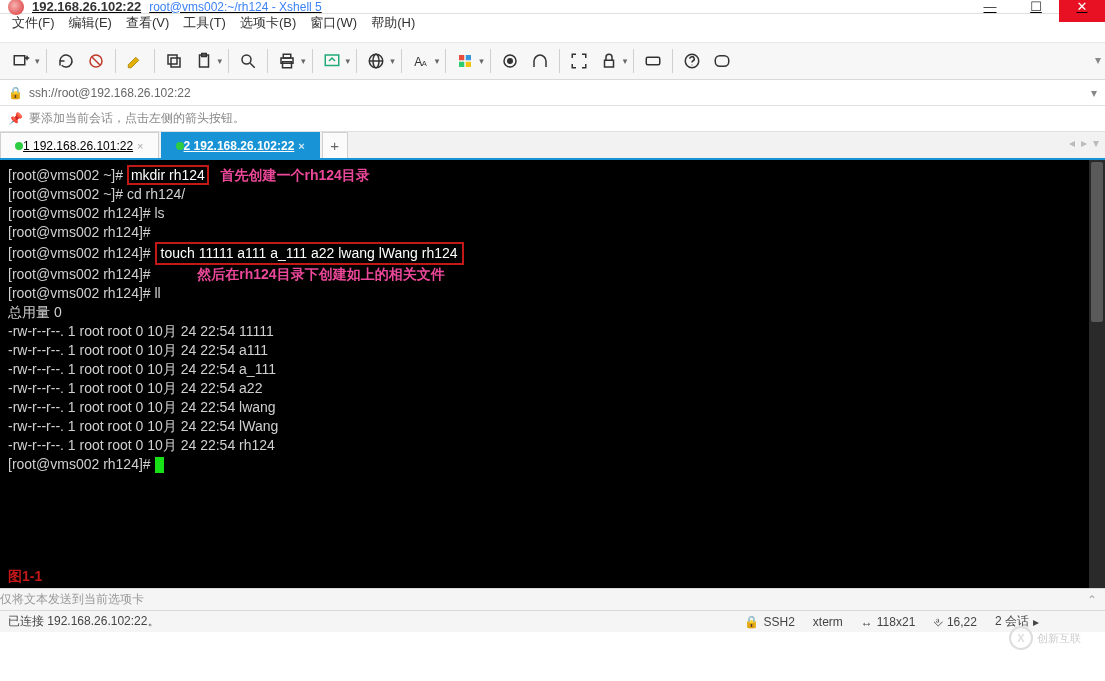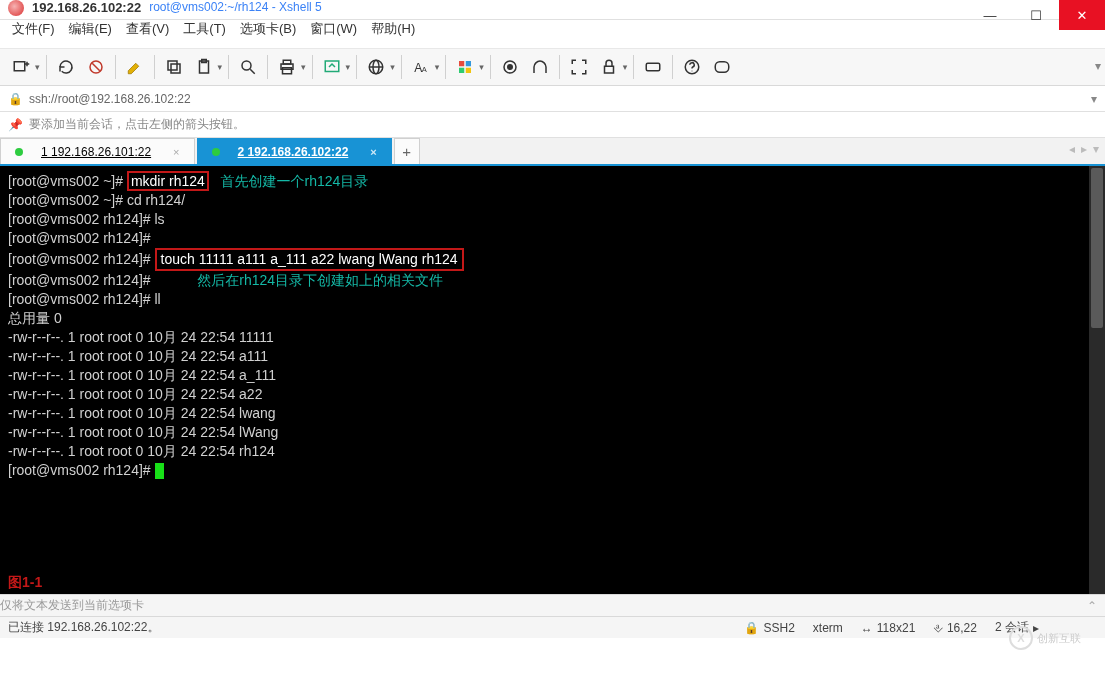--- a/index.html
+++ b/index.html
@@ -1,52 +1,52 @@
 <!DOCTYPE html>
 <html><head>
 <meta charset="utf-8">
 <style>
 * { margin:0; padding:0; box-sizing:border-box; font-family:"Microsoft YaHei","SimSun",Arial,sans-serif; }
 html,body{width:1105px;height:681px;overflow:hidden;background:#fff;}
-.titlebar{height:20px;background:#fff;display:flex;padding:0 0 0 8px;border-bottom:1px solid #e0e0e0;}
+.titlebar{height:14px;background:#fff;display:flex;align-items:center;padding:0 0 0 8px;border-bottom:1px solid #e0e0e0;text-decoration:underline;}
 .app-icon{width:16px;height:16px;border-radius:50%;background:radial-gradient(circle at 40% 40%,#f7b2b2,#d93030);margin-right:8px;}
 .titlebar-title{font-size:13px;font-weight:bold;color:#333;}
 .titlebar-sub{font-size:12px;color:#3b82f6;margin-left:8px;}
 .win-controls{margin-left:auto;display:flex;}
 .win-btn{width:46px;height:30px;display:flex;align-items:center;justify-content:center;font-size:13px;color:#333;}
 .win-btn.close{background:#e81123;color:#fff;}
 .menubar{height:28px;display:flex;align-items:flex-start;padding:0 12px;gap:14px;font-size:13px;color:#333;background:#fff;}
 .menubar span{cursor:default;}
 .toolbar{height:38px;background:#f7f7f7;border-top:1px solid #e8e8e8;border-bottom:1px solid #d9d9d9;display:flex;align-items:center;padding:0 8px;gap:4px;position:relative;}
 .tbtn{width:26px;height:26px;display:flex;align-items:center;justify-content:center;color:#444;font-size:15px;border-radius:2px;}
 .tbtn svg{width:18px;height:18px;}
 .tsep{width:1px;height:24px;background:#d0d0d0;margin:0 2px;}
 .dd{font-size:9px;color:#666;margin-left:-3px;}
 .tbar-drop{position:absolute;right:4px;top:10px;color:#888;font-size:12px;}
 .addrbar{height:26px;background:#fff;border-bottom:1px solid #e0e0e0;display:flex;align-items:center;padding:0 8px;font-size:12px;color:#666;position:relative;}
 .addrbar .lock{margin-right:6px;color:#888;}
 .addrbar .drop{position:absolute;right:8px;color:#888;}
 .hintbar{height:26px;background:#fff;border-bottom:1px solid #e0e0e0;display:flex;align-items:center;padding:0 8px;font-size:12px;color:#888;}
 .hintbar .pin{margin-right:6px;color:#aaa;}
 .tabstrip{height:28px;background:#f2f2f2;display:flex;align-items:flex-end;border-bottom:2px solid #1893d5;position:relative;}
-.tab{height:26px;padding:0 14px;display:flex;align-items:center;font-size:12px;gap:18px;border:1px solid #d0d0d0;border-bottom:none;background:#fbfbfb;margin-right:2px;}
+.tab{height:26px;padding:0 14px;display:flex;align-items:center;font-size:12px;gap:0;border:1px solid #d0d0d0;border-bottom:none;background:#fbfbfb;margin-right:2px;}
 .tab .dot{width:8px;height:8px;border-radius:50%;background:#2ecc40;}
 .tab .x{color:#aaa;font-size:11px;margin-left:4px;}
 .tab.active{background:#1893d5;color:#fff;border-color:#1893d5;font-weight:bold;}
 .tab.active .x{color:#cfe9f7;}
 .tab.add{width:26px;padding:0;justify-content:center;font-size:15px;color:#666;}
 .tab-nav{position:absolute;right:6px;top:4px;color:#bbb;font-size:12px;display:flex;gap:6px;}
 .terminal{background:#000;height:428px;position:relative;font-family:"Consolas","Courier New",monospace;font-size:14px;color:#d0d0d0;padding:6px 8px;line-height:19px;overflow:hidden;}
 .terminal .scrollbar{position:absolute;right:0;top:0;width:16px;height:100%;background:#2a2a2a;}
 .terminal .scrollbar .thumb{position:absolute;left:2px;right:2px;top:2px;height:160px;background:#5a5a5a;border-radius:2px;}
 .tl{white-space:pre;}
 .prompt{color:#d0d0d0;}
 .hl-box1{border:2px solid #c31818;padding:0 2px;color:#fff;}
 .hl-box2{border:2px solid #c31818;padding:0 4px;color:#fff;display:inline-block;}
-.note{color:#14b8a6;font-weight:normal;text-align:right;}
+.note{color:#ec4899;font-weight:bold;text-align:right;}
 .cursor{display:inline-block;width:9px;height:16px;background:#18e018;vertical-align:middle;}
 .fig{color:#c31818;font-weight:bold;position:absolute;left:8px;bottom:2px;}
 .sendbar{height:22px;background:#f5f5f5;border-top:1px solid #d9d9d9;font-size:12px;color:#999;display:flex;align-items:center;padding:0 0;position:relative;}
 .sendbar .up{position:absolute;right:8px;color:#aaa;}
 .statusbar{height:22px;background:#f5f5f5;border-top:1px solid #d9d9d9;font-size:12px;color:#444;display:flex;align-items:center;padding:0 8px;gap:18px;}
 .statusbar .conn{flex:0 0 auto;}
 .statusbar .spacer{flex:1;}
 .statusbar .cell{display:flex;align-items:center;gap:4px;}
 .watermark{position:absolute;right:6px;bottom:28px;width:90px;height:30px;color:#ccc;font-size:11px;display:flex;align-items:center;gap:4px;pointer-events:none;}
 .watermark .logo{width:24px;height:24px;border:2px solid #ddd;border-radius:50%;display:flex;align-items:center;justify-content:center;font-weight:bold;color:#ddd;}

